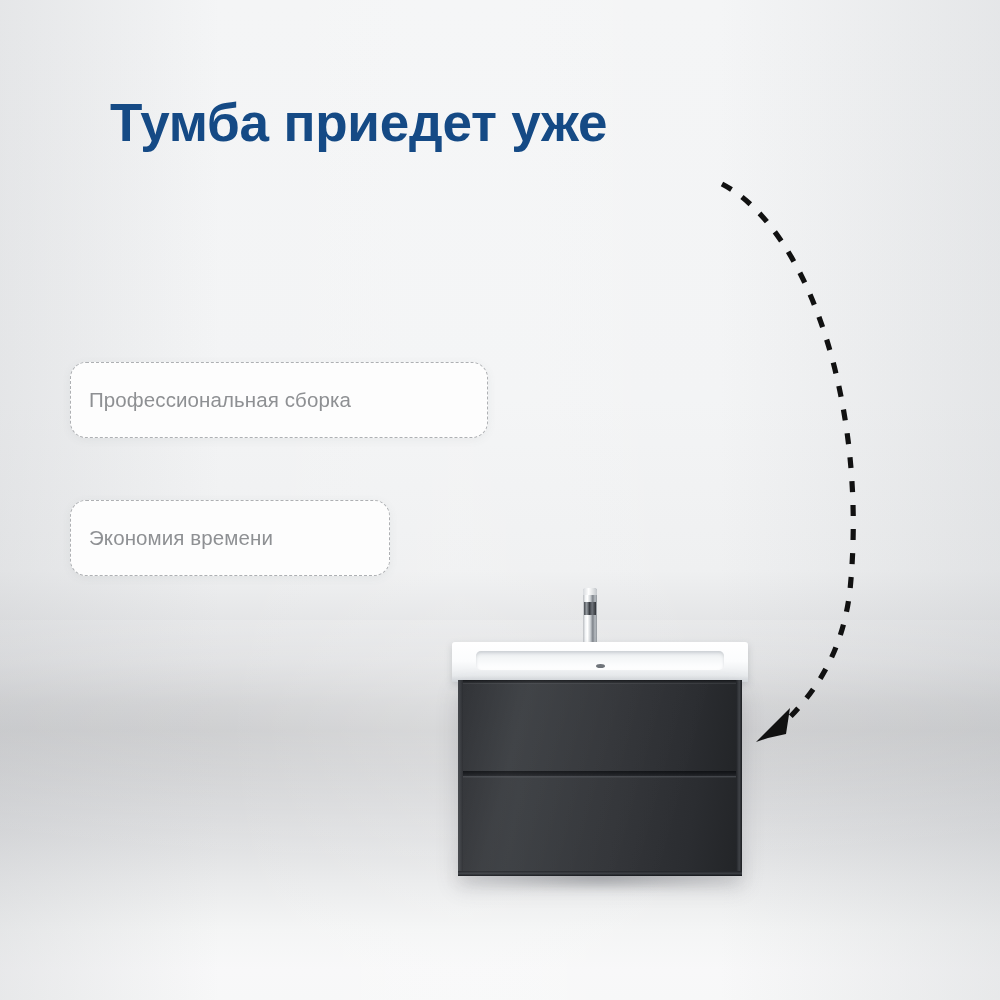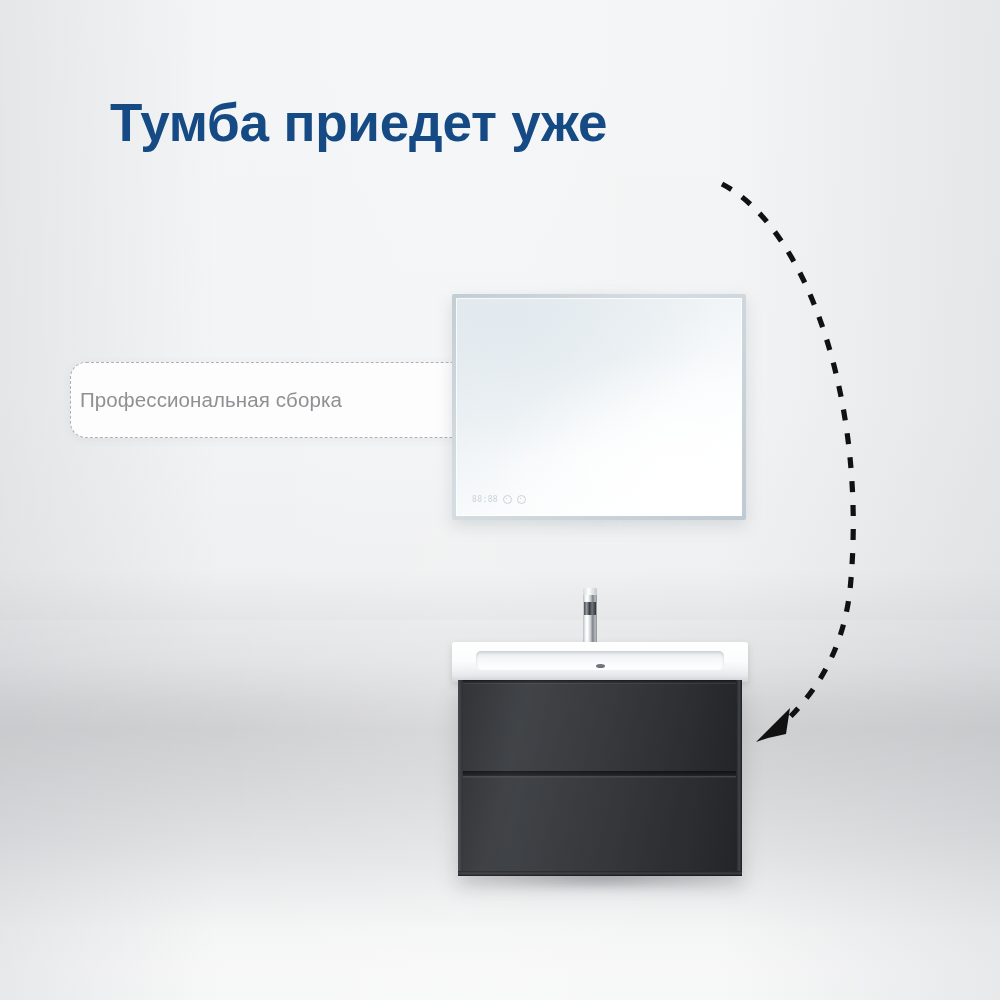--- a/index.html
+++ b/index.html
@@ -86,21 +86,21 @@
     display: flex;
     align-items: center;
     box-sizing: border-box;
     background: #fdfdfd;
     border: 1.4px dashed #aeb0b3;
     border-radius: 16px;
     color: #8e9093;
     font-size: 20.5px;
     font-weight: 400;
     letter-spacing: 0.1px;
-    padding: 0 9px;
+    padding: 0 18px;
     box-shadow: 0 2px 10px rgba(90,95,105,0.07);
   }
   #badge-assembly {
     left: 70px;
     top: 362px;
     width: 418px;
     height: 76px;
   }
   #badge-time {
     left: 70px;
@@ -412,32 +412,24 @@
   <div class="bg-floorhaze"></div>
 
   <div class="headline">
     <span>Тумба приедет уже</span><br>
   </div>
 
   <div class="badge" id="badge-assembly">
     <span>Профессиональная сборка</span>
   </div>
 
-
-  <div id="mirror">
-    <div class="mirror-glow"></div>
-    <div class="mirror-frame"></div>
-    <div class="mirror-glass"></div>
-    <div class="mirror-innerline"></div>
-    <div class="mirror-controls">
-      <span class="mirror-clock">88:88</span>
-      <span class="touch-dot"></span>
-      <span class="touch-dot"></span>
-    </div>
+  <div class="badge" id="badge-time">
+    <span>Экономия времени</span>
   </div>
+
 
   <div id="vanity">
 
     <div class="faucet">
       <div class="faucet-body"></div>
       <div class="faucet-band"></div>
       <div class="faucet-cap"></div>
     </div>
     <div class="faucet-base"></div>
 

